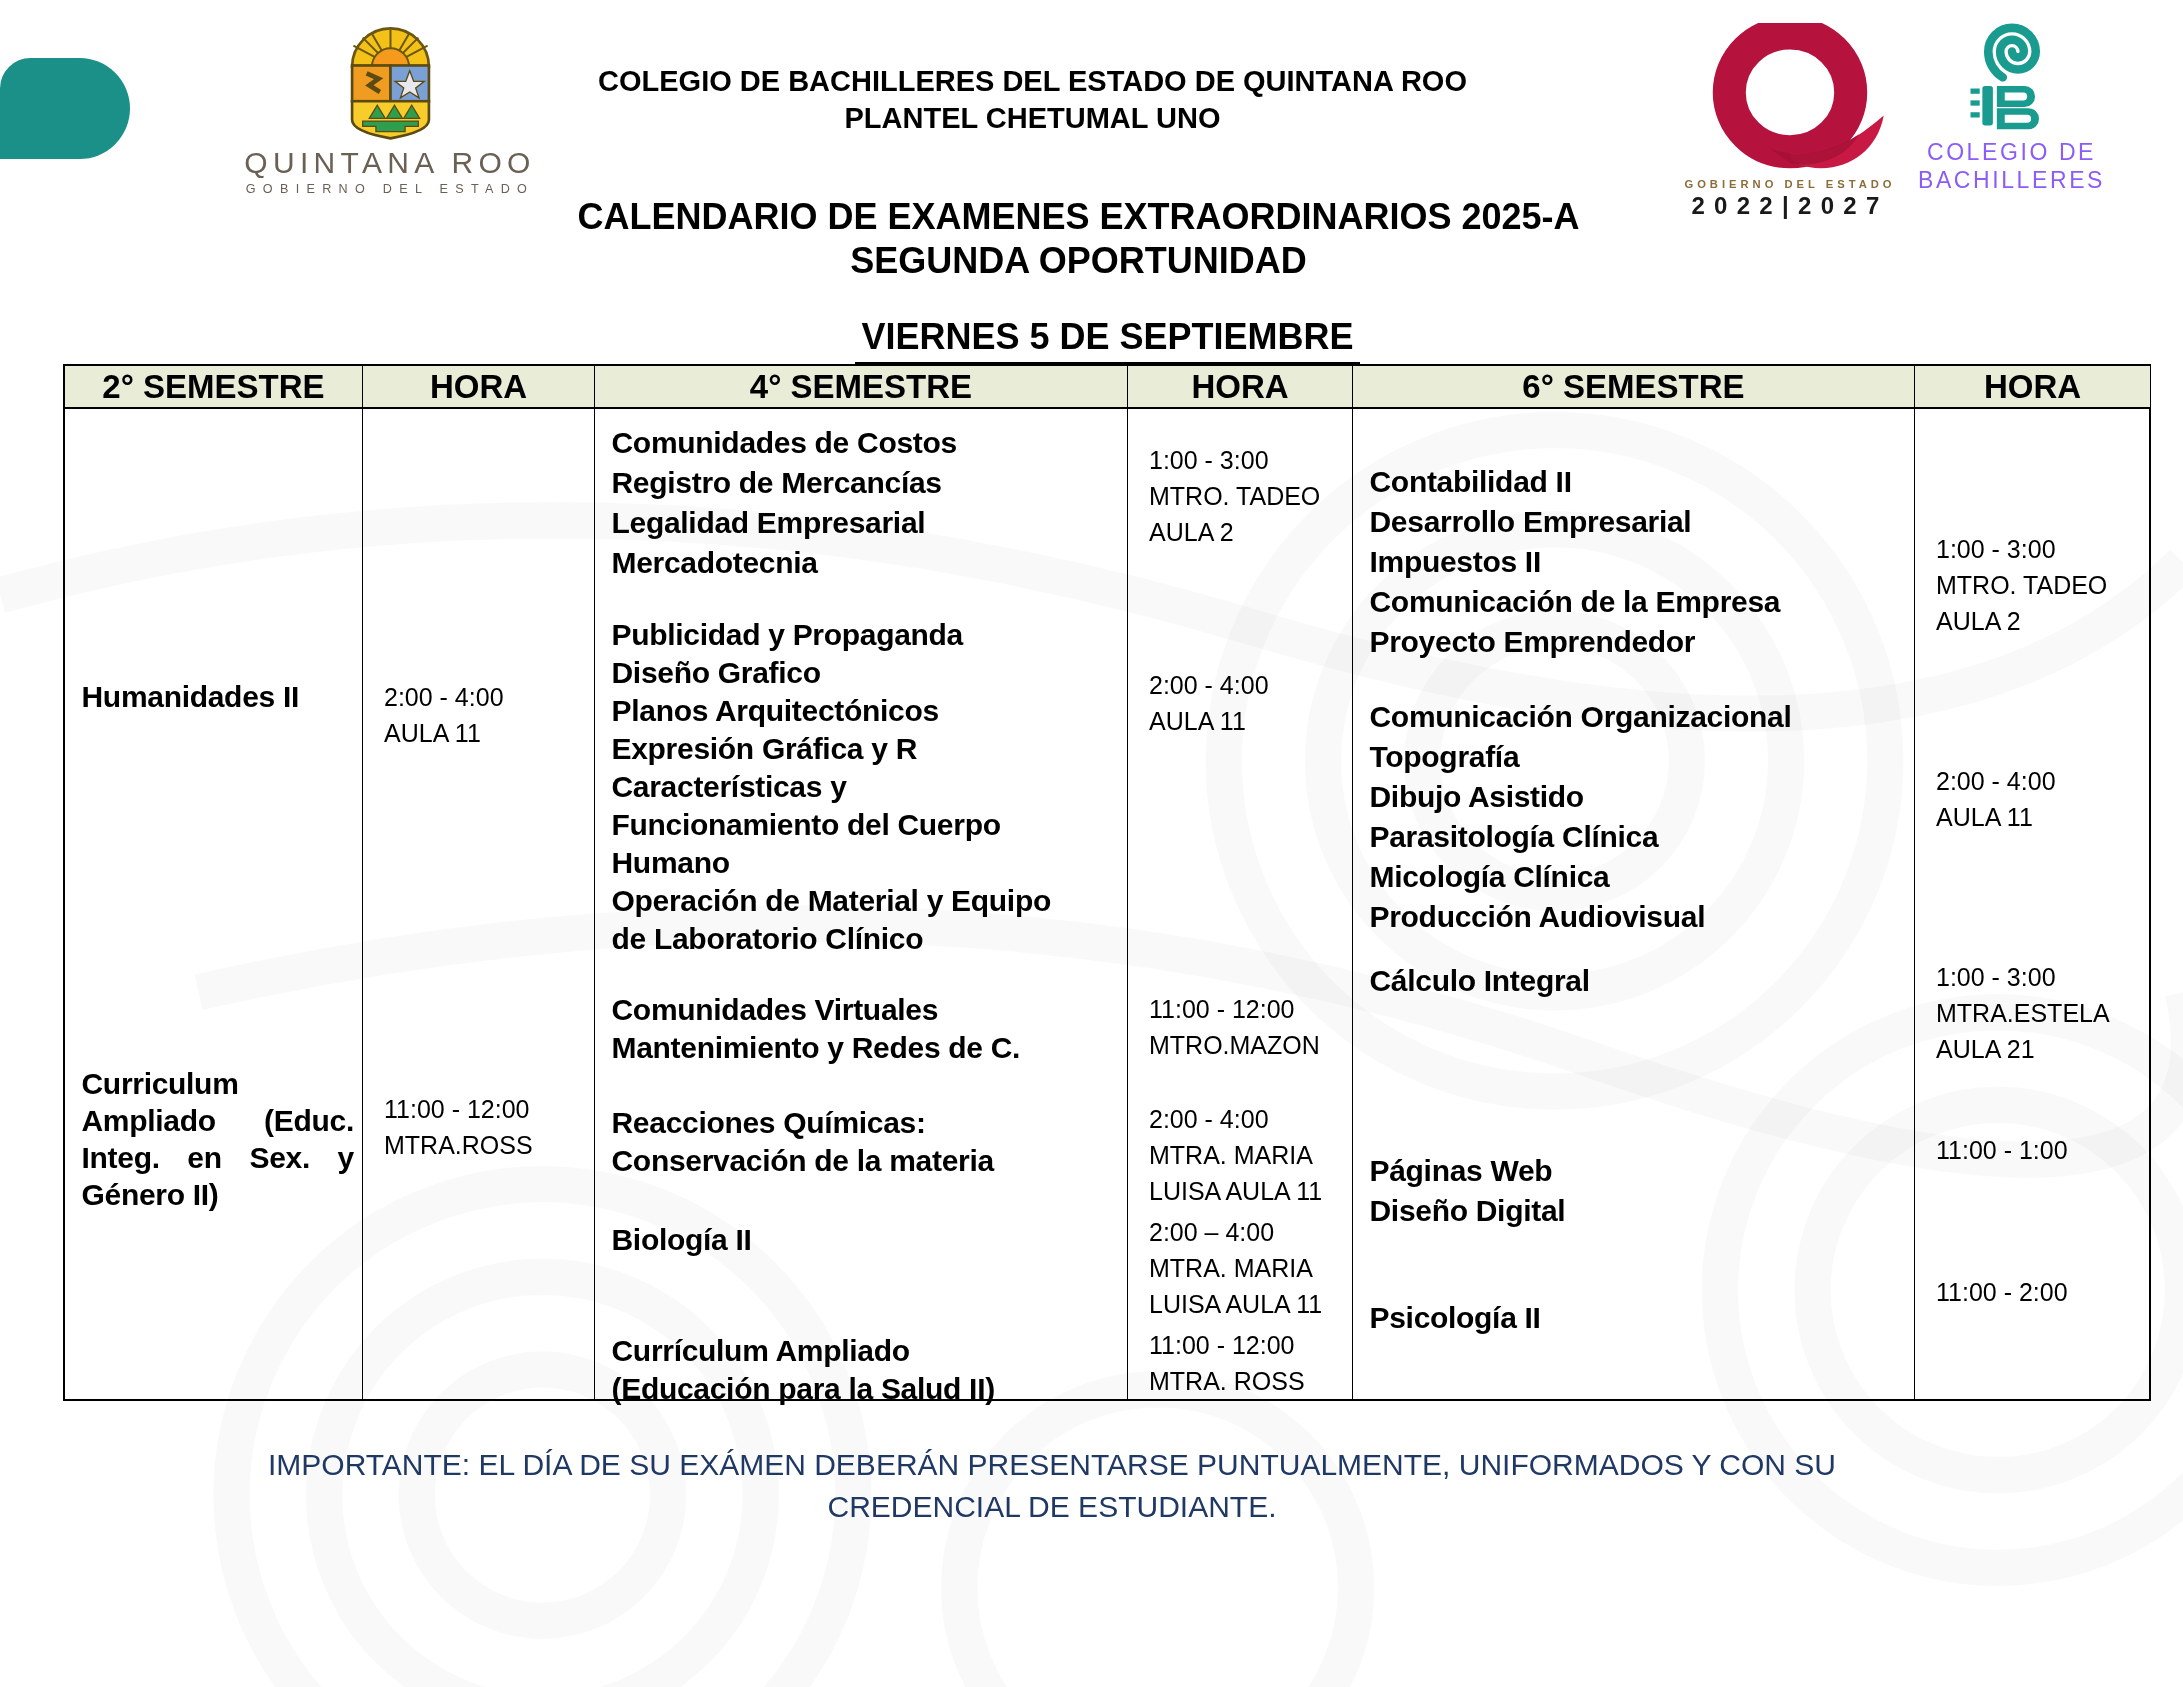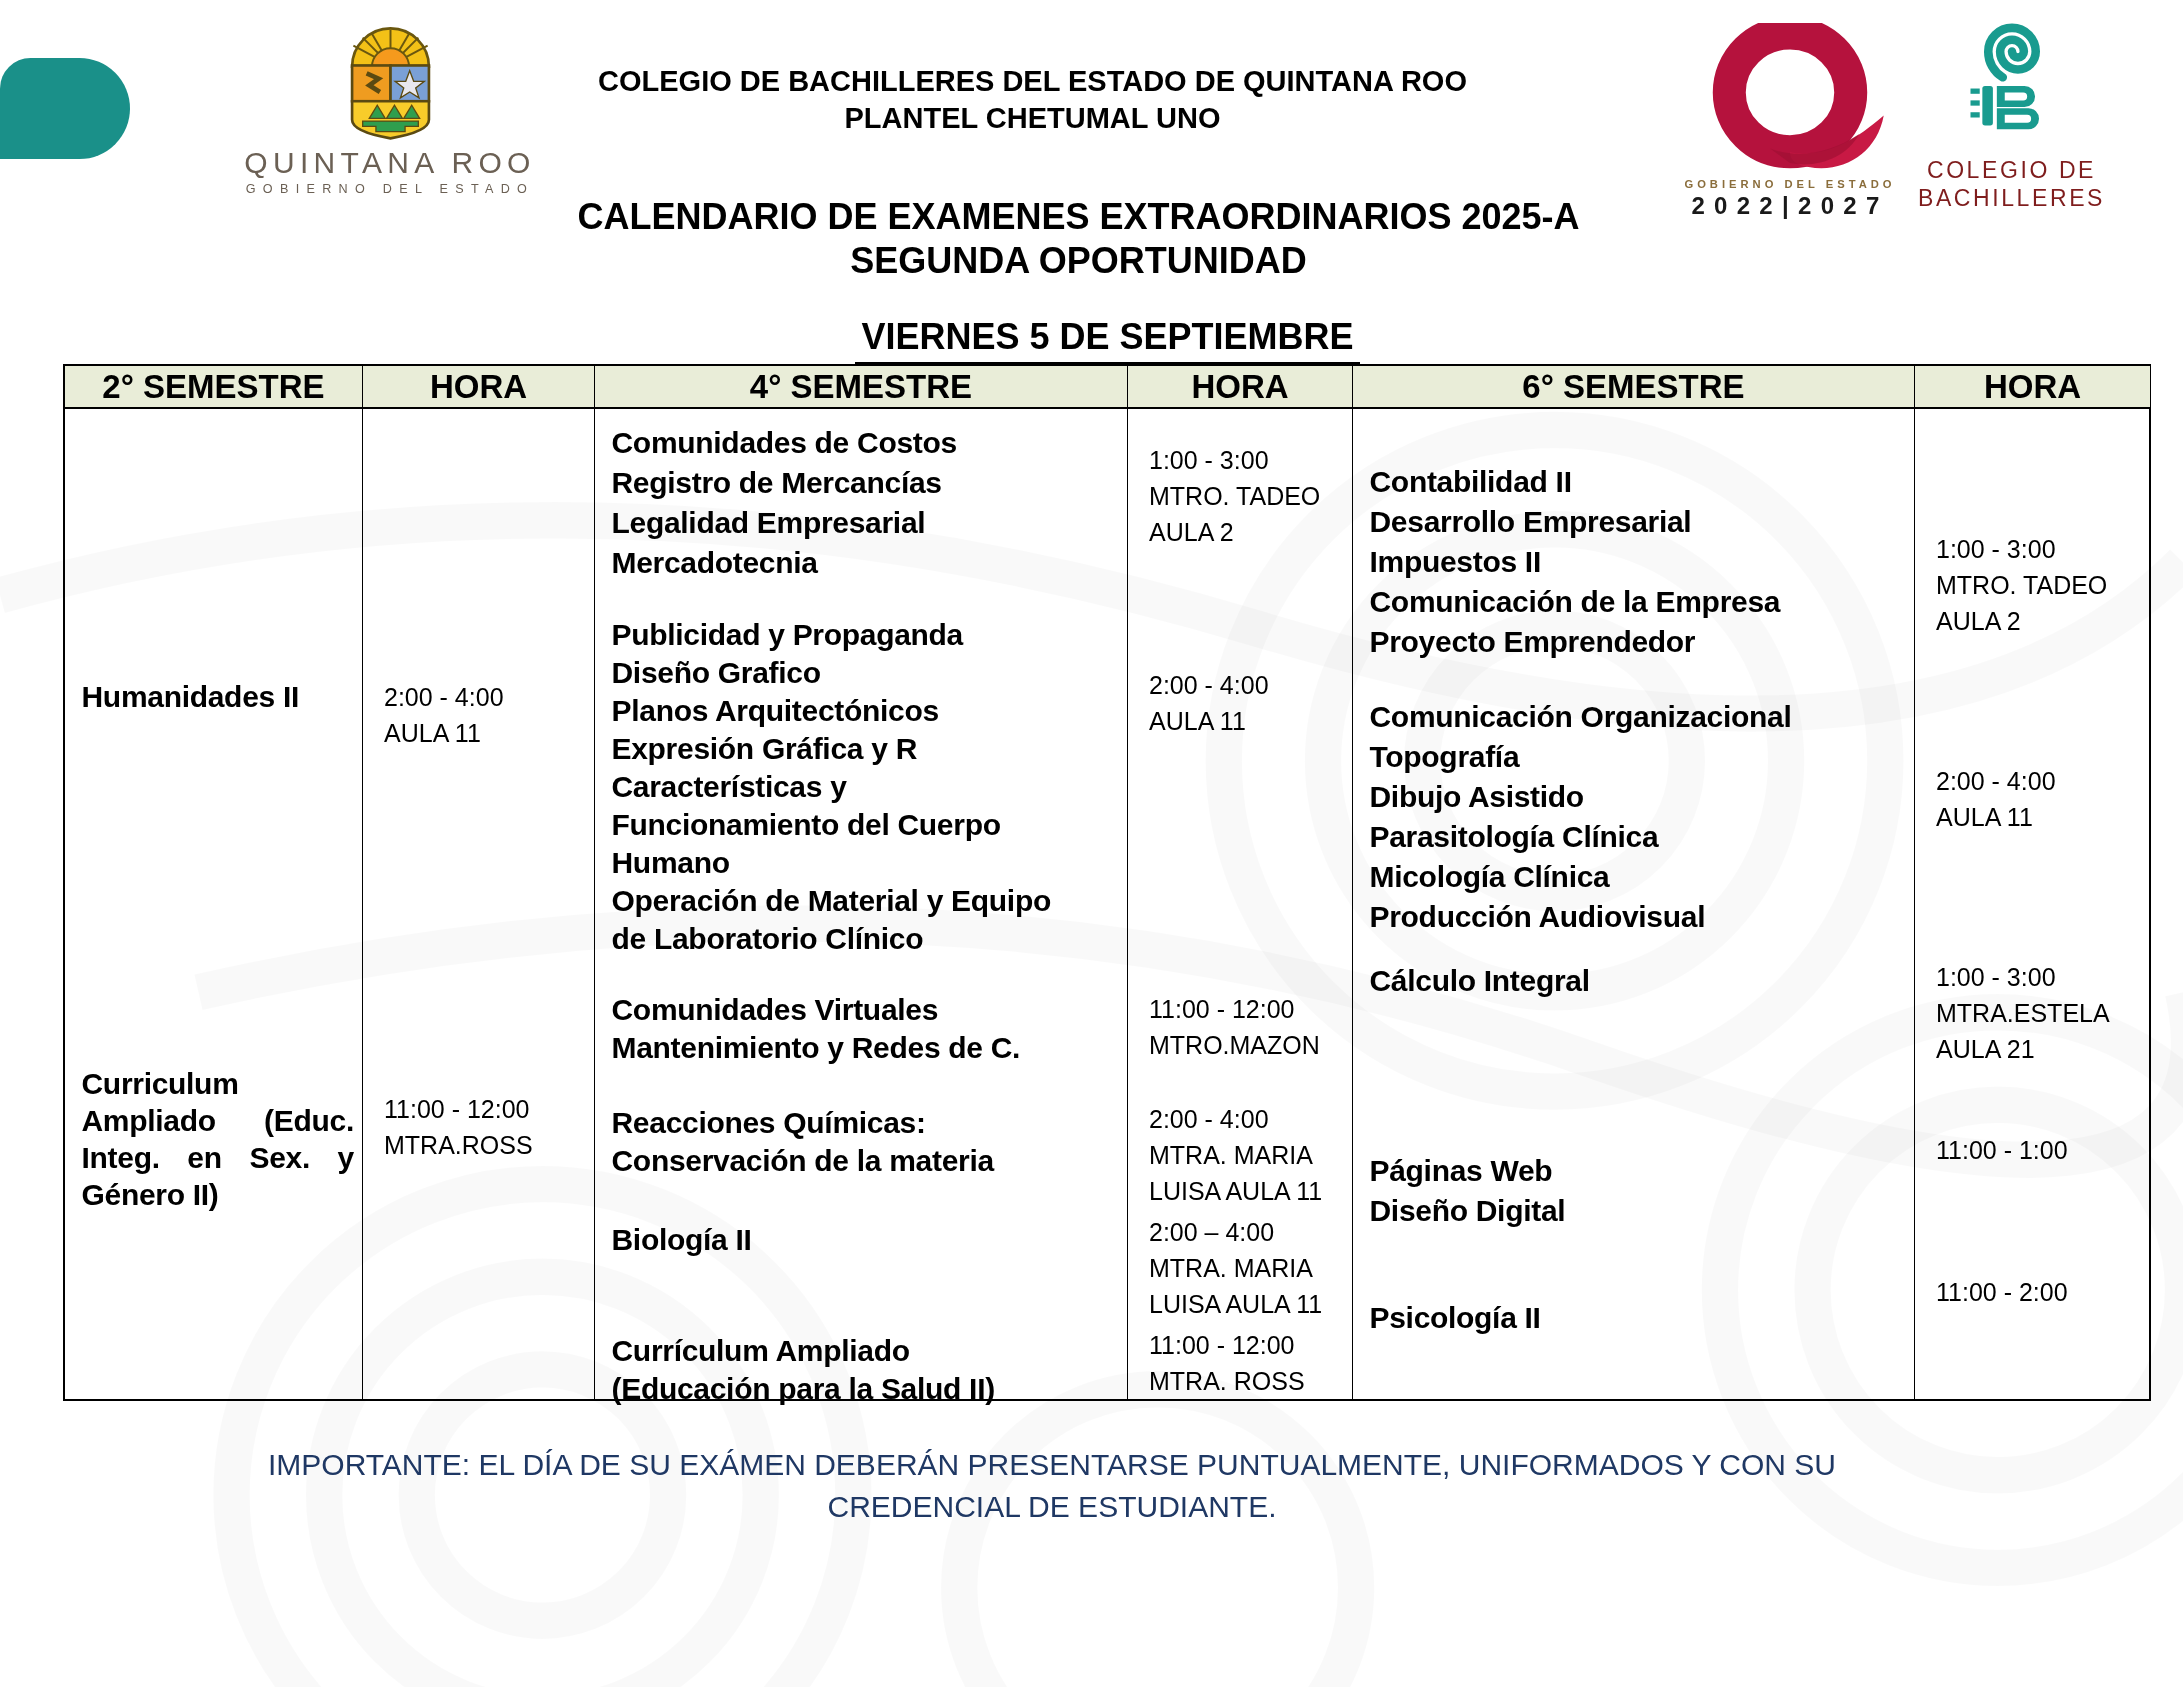--- a/index.html
+++ b/index.html
@@ -29,21 +29,21 @@
   .viernes span{ display:inline-block; border-bottom:4px solid #000; padding:0 6.6px 4px 6.6px; }
   
   .qr-logo{ position:absolute; left:218px; top:26.5px; width:344px; }
   .qr-logo svg{ display:block; margin:0 auto; }
   .qr-name{ text-align:center; font-size:30px; letter-spacing:5.3px; color:#6b6054; margin-top:5.3px; }
   .qr-sub{ text-align:center; font-size:12.6px; letter-spacing:7.3px; color:#6b6054; margin-top:2.6px; }
   .q-logo{ position:absolute; left:1684px; top:23px; width:212px; text-align:center; }
   .q-sub{ font-size:11.2px; letter-spacing:4px; color:#8a6d3b; font-weight:bold; margin-top:1.3px; }
   .q-years{ font-size:24px; letter-spacing:9.3px; color:#1a1a1a; font-weight:bold; margin-top:1.3px; }
   .cb-logo{ position:absolute; left:1909px; top:20px; width:205px; text-align:center; }
-  .cb-text{ font-size:23px; letter-spacing:2.6px; color:#7f1d1d; line-height:28px; margin-top:22px; }
+  .cb-text{ font-size:23px; letter-spacing:2.6px; color:#8b5cf6; line-height:28px; margin-top:4px; }
   
   .gtable{
     position:absolute; left:63px; top:364px; width:2084px; height:1033px;
     display:grid; grid-template-columns:298px 232px 533px 225px 562px 235px;
     grid-template-rows:43px 990px; border:2px solid #000; box-sizing:content-box;
   }
   .thead-cell{
     background:#e9edd8; border-right:1.3px solid #000; border-bottom:2px solid #000;
     display:flex; align-items:center; justify-content:center;
     font-weight:bold; font-size:33px;

